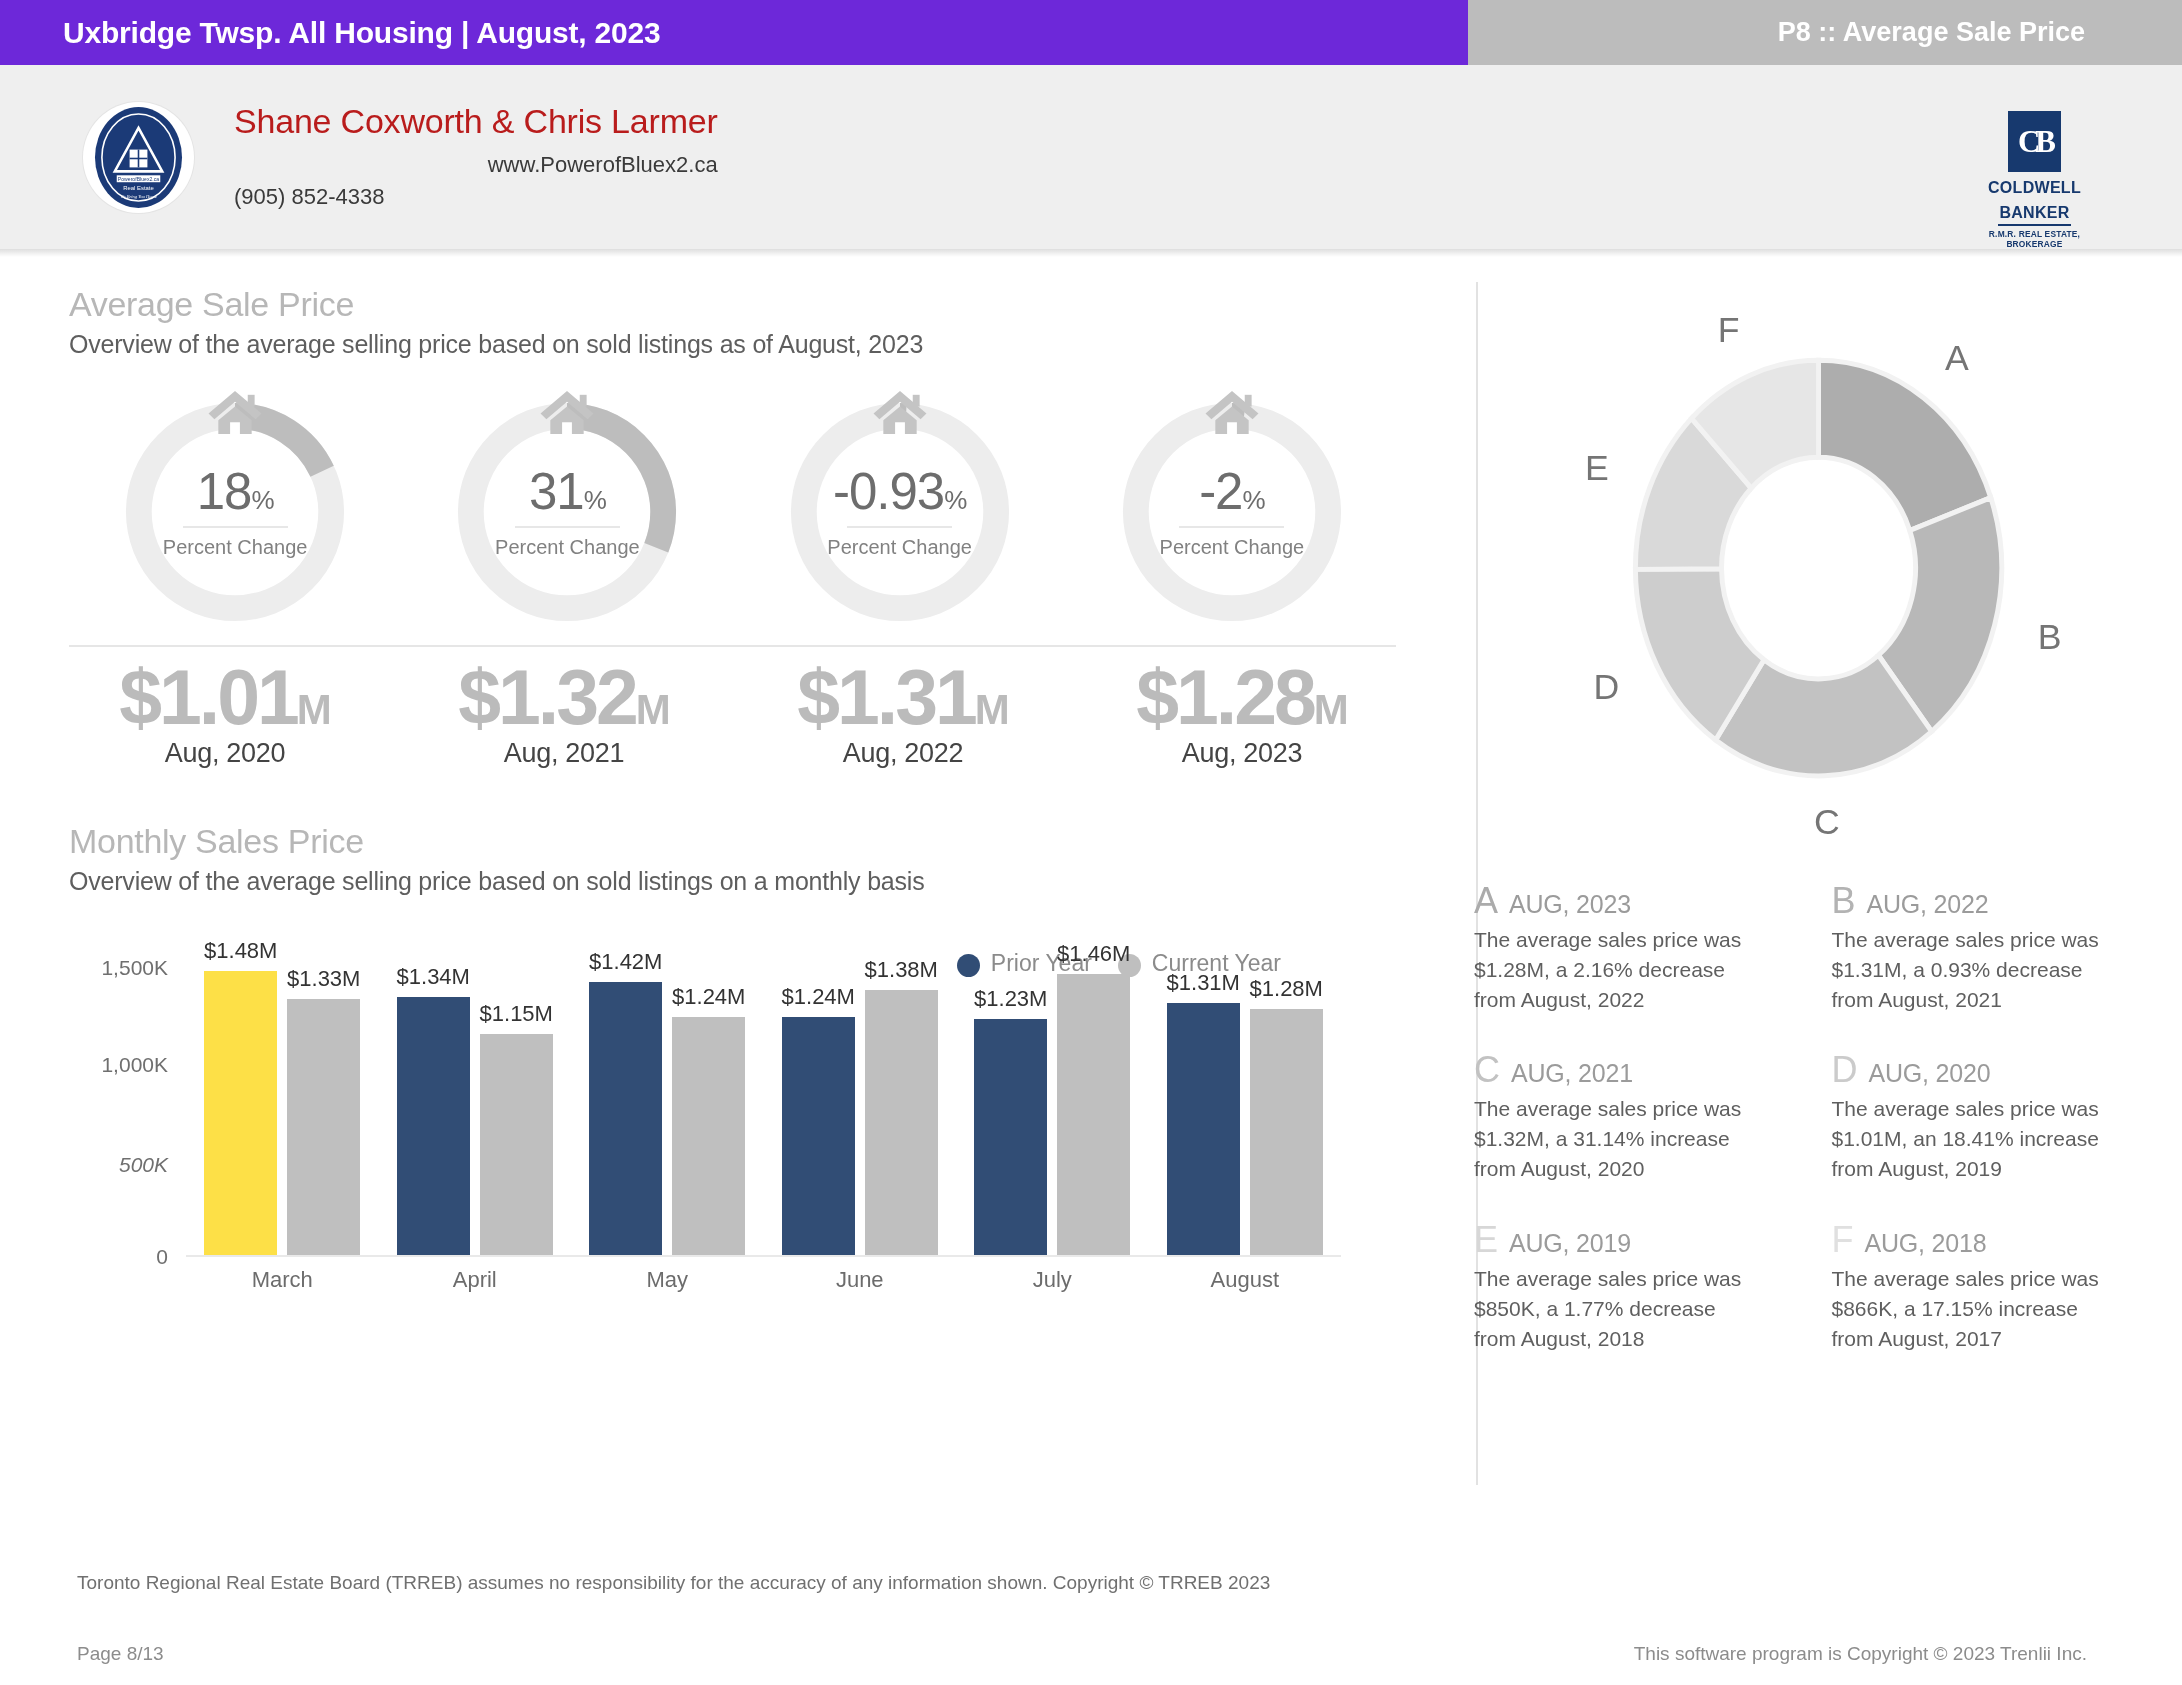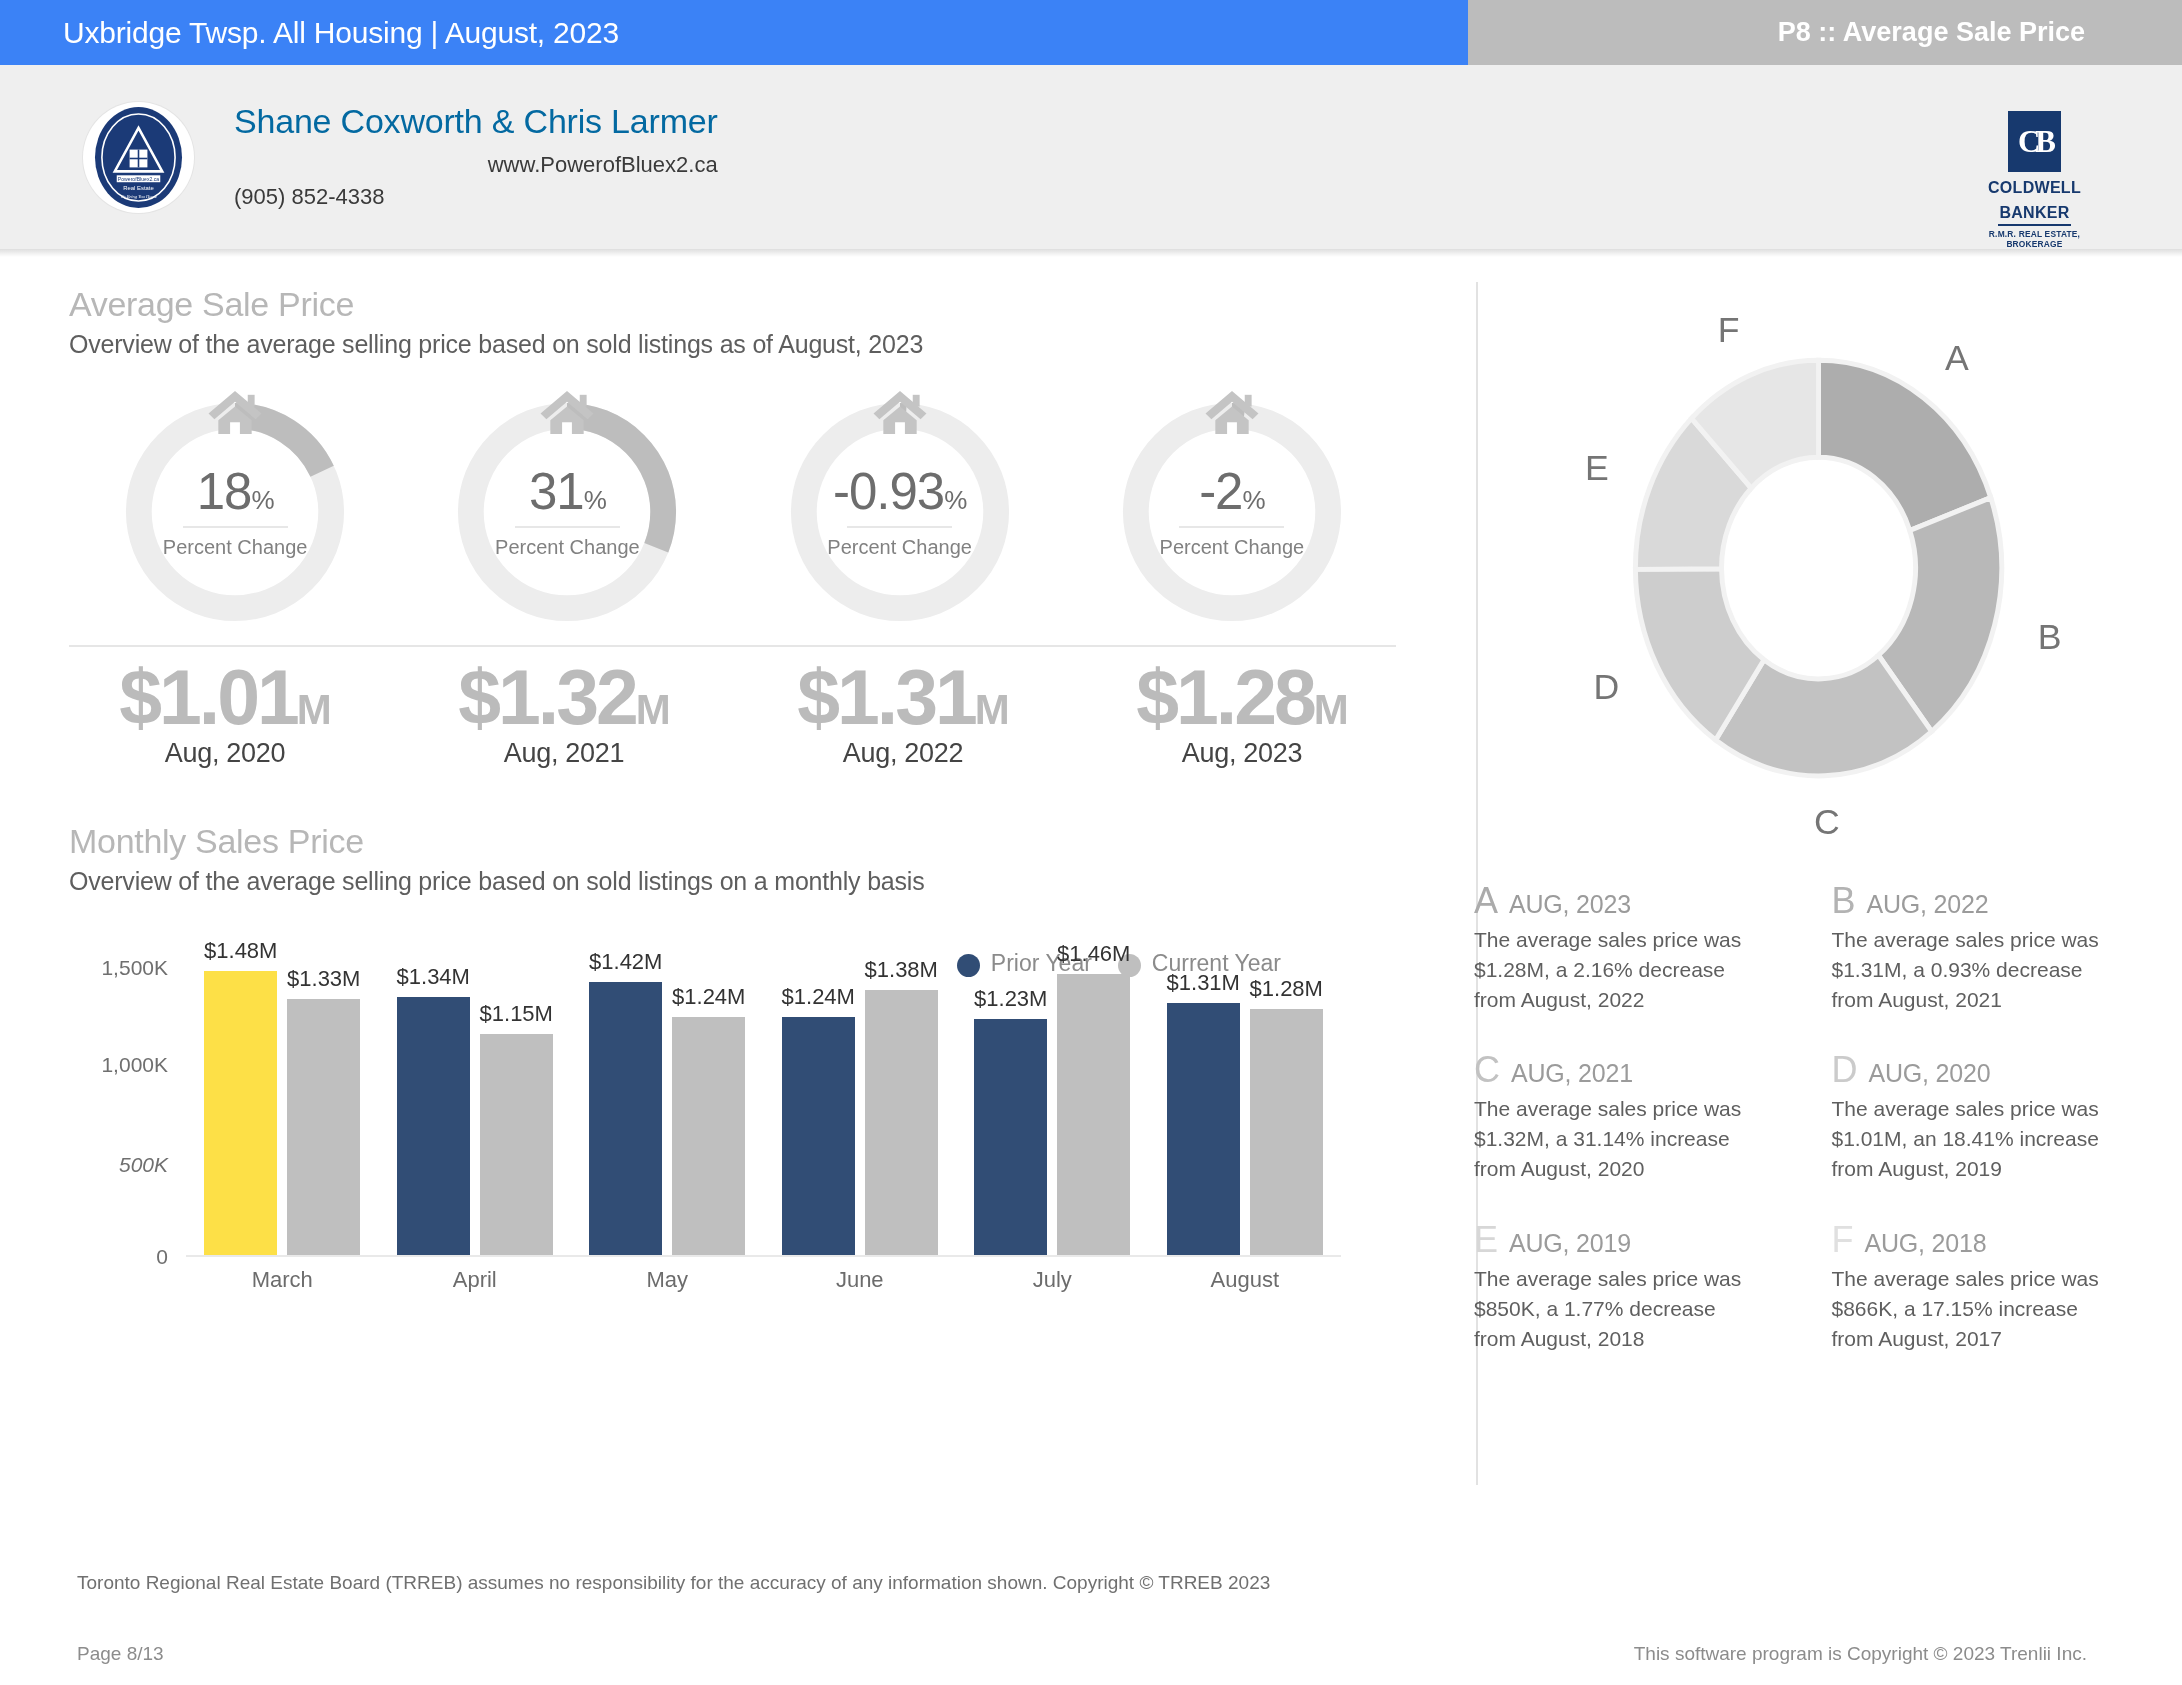--- a/index.html
+++ b/index.html
@@ -7,23 +7,23 @@
     width: 2182px; height: 1685px;
     background: #ffffff;
     font-family: "Liberation Sans", sans-serif;
     overflow: hidden;
   }
   .page { position: relative; width: 2182px; height: 1685px; background:#fff; }
 
   
   .topbar { display:flex; width:100%; height:65px; }
   .topbar-left {
-    background:#3b82f6; color:#fff; flex: 0 0 1468px;
+    background:#6d28d9; color:#fff; flex: 0 0 1468px;
     display:flex; align-items:center; padding-left:63px;
-    font-size:30px; font-weight:normal; letter-spacing:-0.2px;
+    font-size:30px; font-weight:bold; letter-spacing:-0.2px;
   }
   .topbar-right {
     background:#BCBCBC; color:#fff; flex:1;
     display:flex; align-items:center; justify-content:flex-end;
     padding-right:97px; font-size:27px; font-weight:bold;
   }
 
   
   .agentbar {
     position:relative; height:184px; background:#EFEFEF;
@@ -33,21 +33,21 @@
     content:""; position:absolute; left:0; right:0; bottom:-8px; height:8px;
     background:linear-gradient(to bottom, rgba(0,0,0,0.13), rgba(0,0,0,0));
   }
   .agent-logo {
     width:111px; height:111px; margin-left:83px; border-radius:50%;
     background:#fff; display:flex; align-items:center; justify-content:center;
     box-shadow:0 0 0 1px #e4e4e4;
   }
   .agent-seal { width:91px; height:103px; }
   .agent-info { margin-left:40px; display:flex; flex-direction:column; justify-content:center; }
-  .agent-name { font-size:34px; color:#0369a1; margin-bottom:8px; letter-spacing:-0.2px;}
+  .agent-name { font-size:34px; color:#b91c1c; margin-bottom:8px; letter-spacing:-0.2px;}
   .agent-site { font-size:22px; color:#3a3a3a; line-height:1.45;text-align:right; }
   .agent-phone { font-size:22px; color:#3a3a3a; line-height:1.45; }
   .cb-logo { position:absolute; right:95px; top:46px; width:105px; text-align:center; }
   .cb-box { width:53px; height:61px; background:#17396E; margin:0 auto; position:relative;
             border:3px solid #17396E; display:flex; align-items:center; justify-content:center;}
   .cb-box span { color:#fff; font-size:31px; font-weight:bold; letter-spacing:-5px; font-family:"Liberation Serif", serif;}
   .cb-word { color:#17396E; font-size:16px; font-weight:bold; line-height:1.1; margin-top:7px; letter-spacing:0.3px;}
   .cb-rule { width:73px; height:2px; background:#17396E; margin:3px auto 3px; }
   .cb-sub { color:#17396E; font-size:8.4px; font-weight:bold; line-height:1.2; letter-spacing:0.2px;}
 

